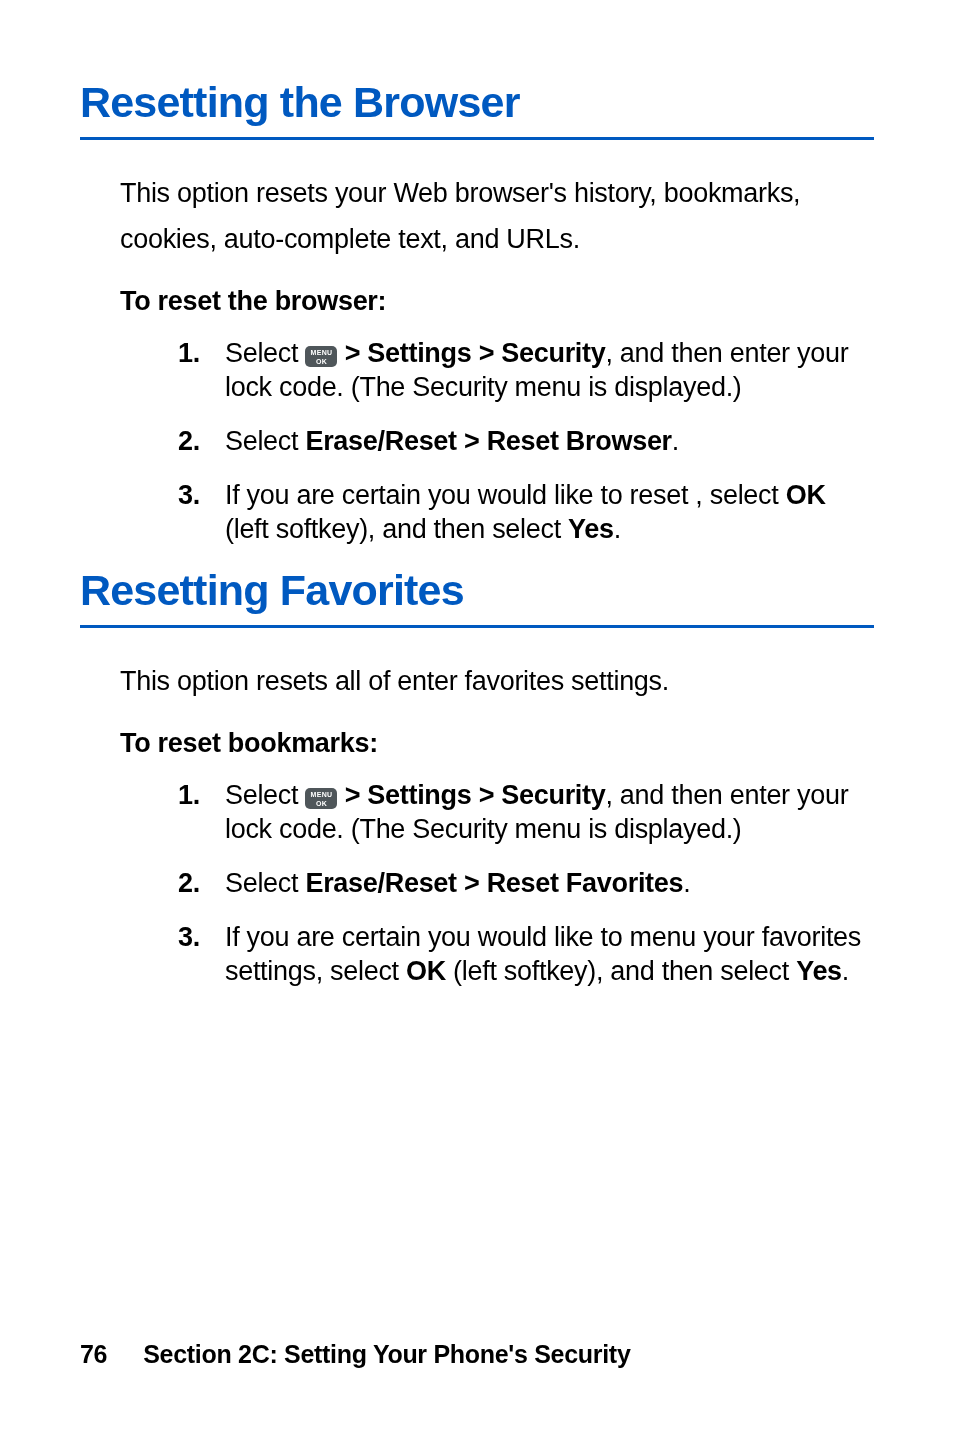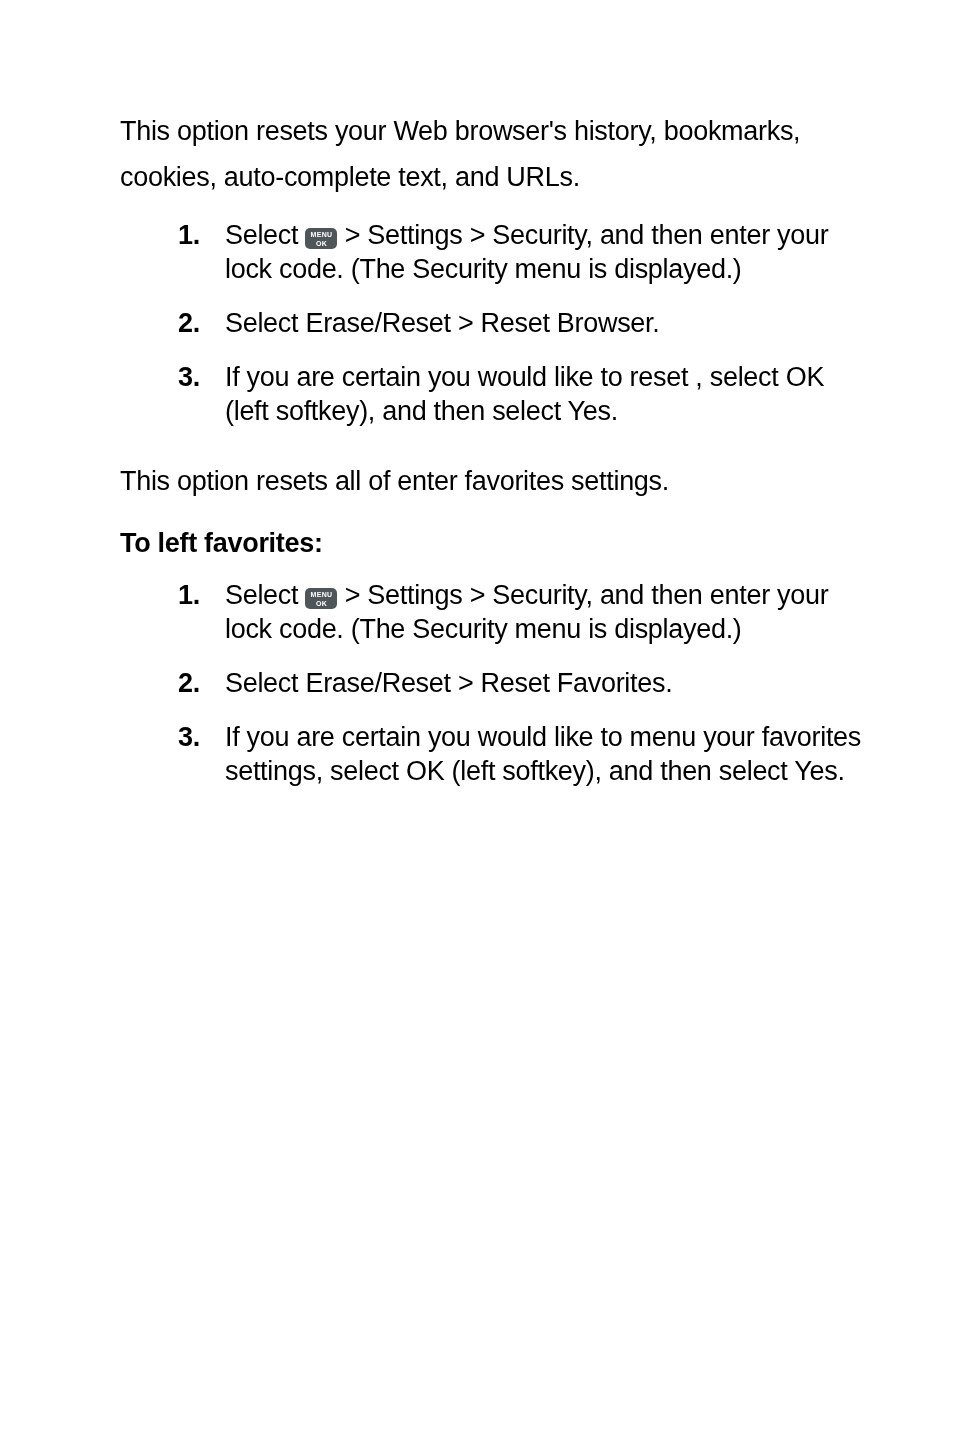--- a/index.html
+++ b/index.html
@@ -62,21 +62,21 @@
     margin-bottom: 20px;
     counter-increment: step;
   }
   ol.steps > li::before {
     content: counter(step) ".";
     position: absolute;
     left: 0;
     top: 0;
     font-weight: 700;
   }
-  .bold { font-weight: 400; }
+  .bold { font-weight: 700; }
 
   .menu-icon {
     display: inline-block;
     vertical-align: -2px;
     width: 32px;
     height: 21px;
     border-radius: 5px;
     background: #4f565a;
     color: #ffffff;
     text-align: center;
@@ -100,47 +100,53 @@
     font-stretch: condensed;
     letter-spacing: -0.3px;
   }
   .footer .pn { display:inline-block; margin-right: 36px; }
 </style>
 </head>
 <body>
 
 <div class="page">
 
+  <h1 class="h1">Resetting the Browser</h1>
 
   <p class="intro">This option resets your Web browser's history, bookmarks, cookies, auto-complete text, and URLs.</p>
 
+  <p class="subhead">To reset the browser:</p>
 
   <ol class="steps">
     <li>
       <span>Select </span><span class="menu-icon"><span class="mi-top">MENU</span><span class="mi-bot">OK</span></span><span class="bold"> &gt; Settings &gt; Security</span><span>, and then enter your lock code. (The Security menu is displayed.)</span>
     </li>
     <li>
       <span>Select </span><span class="bold">Erase/Reset &gt; Reset Browser</span><span>.</span>
     </li>
     <li>
       <span>If you are certain you would like to reset , select </span><span class="bold">OK</span><span> (left softkey), and then select </span><span class="bold">Yes</span><span>.</span>
     </li>
   </ol>
 
+  <h1 class="h1 second">Resetting Favorites</h1>
 
   <p class="intro">This option resets all of enter favorites settings.</p>
 
-  <p class="subhead">To left favorites:</p>
+  <p class="subhead">To reset bookmarks:</p>
 
   <ol class="steps">
     <li>
       <span>Select </span><span class="menu-icon"><span class="mi-top">MENU</span><span class="mi-bot">OK</span></span><span class="bold"> &gt; Settings &gt; Security</span><span>, and then enter your lock code. (The Security menu is displayed.)</span>
     </li>
     <li>
       <span>Select </span><span class="bold">Erase/Reset &gt; Reset Favorites</span><span>.</span>
     </li>
     <li>
       <span>If you are certain you would like to menu your favorites settings, select </span><span class="bold">OK</span><span> (left softkey), and then select </span><span class="bold">Yes</span><span>.</span>
     </li>
   </ol>
 
+  <div class="footer">
+    <span class="pn">76</span><span>Section 2C: Setting Your Phone's Security</span>
+  </div>
 
 </div>
 
 </body></html>

